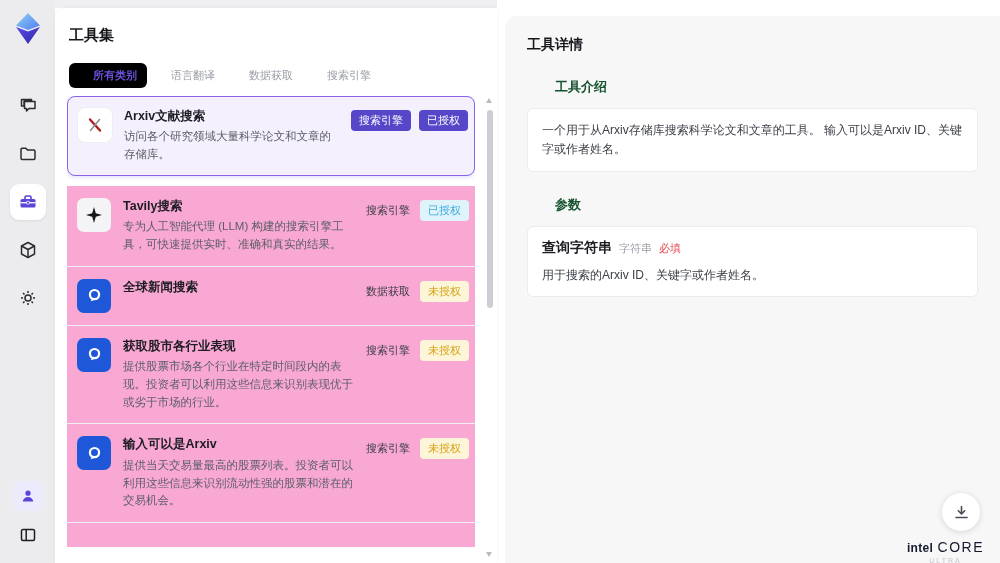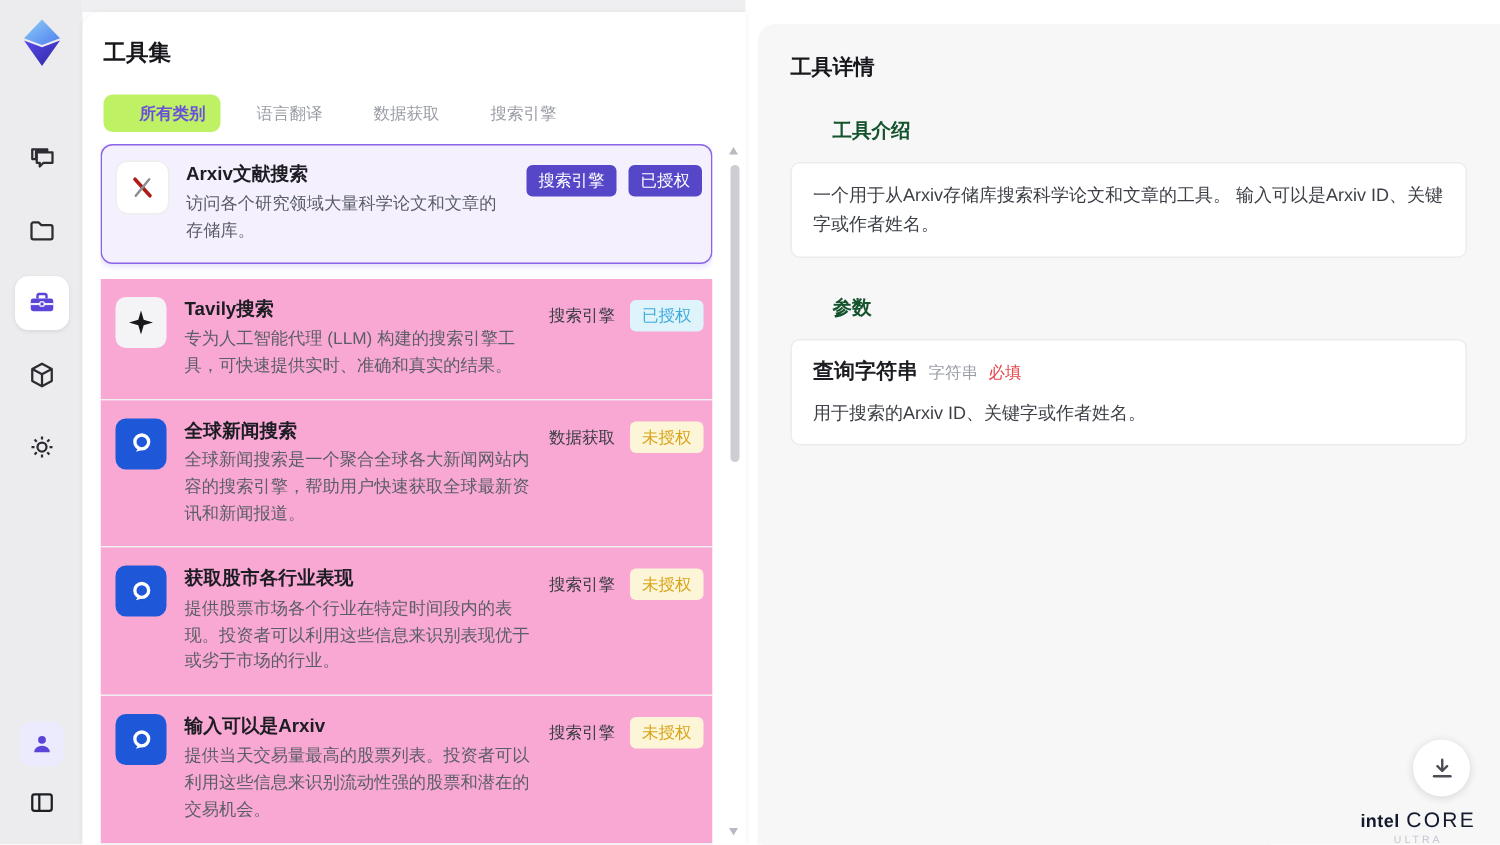--- a/index.html
+++ b/index.html
@@ -16,21 +16,21 @@
   .rail-btn.active { background:#ffffff; box-shadow:0 1px 3px rgba(0,0,0,.08); }
   .rail-bottom { margin-top:auto; margin-bottom:14px; display:flex; flex-direction:column; gap:10px; align-items:center; }
 
   
   .top-strip { position:absolute; left:55px; top:0; width:442px; height:8px; background:#efeff1; }
   .left-card { position:absolute; left:55px; top:8px; width:442px; height:555px; background:#ffffff;
     border-top-left-radius:12px; box-shadow:0 0 4px rgba(0,0,0,.05); padding:18px 10px 0 12px; }
   .page-title { font-size:15px; font-weight:bold; color:#17181c; margin-left:2px; }
   .tabs { display:flex; gap:14px; margin-top:18px; margin-left:2px; align-items:center; }
   .tab { font-size:11px; color:#9a9da6; padding:5px 10px; border-radius:6px; cursor:pointer; white-space:nowrap; }
-  .tab.active { background:#bef264; color:#6a50d8; font-weight:bold;padding-left:24px; }
+  .tab.active { background:#000000; color:#6a50d8; font-weight:bold;padding-left:24px; }
 
   .tool-list { position:absolute; left:12px; right:22px; top:88px; bottom:0; overflow:hidden; }
   .tool-item { display:flex; align-items:flex-start; padding:12px 6px 12px 10px; border-bottom:1px solid #f0f0f2; cursor:pointer; background:#f9a8d4; }
   .tool-item.selected { border:1.5px solid #8a63e8; background:#f5f0fd; border-radius:8px;
     box-shadow:0 1px 5px rgba(122,84,230,.22); margin-bottom:10px; padding:11px 6px 11px 10px; }
   .tile { width:34px; height:34px; border-radius:7px; flex:none; display:flex; align-items:center; justify-content:center; margin-right:12px; }
   .tile.white { background:#ffffff; box-shadow:0 0 0 1px #eee; }
   .tile.gray { background:#f4f4f6; }
   .tile.blue { background:#1e57d8; }
   .tool-mid { flex:1; min-width:0; }
@@ -191,21 +191,20 @@
 
       <div class="tool-item">
         <div class="tile blue">
           <svg width="19" height="19" viewBox="0 0 19 19" fill="none">
             <circle cx="9.5" cy="8.6" r="4.6" stroke="#ffffff" stroke-width="2.2"></circle>
             <path d="M7.2 12.6 L5.6 15.2 L9 14.2" fill="#ffffff"></path>
           </svg>
         </div>
         <div class="tool-mid">
           <div class="tool-name">全球新闻搜索</div>
-          <div class="tool-desc">全球新闻搜索是一个聚合全球各大新闻网站内容的搜索引擎，帮助用户快速获取全球最新资讯和新闻报道。</div>
         </div>
         <div class="tool-right">
           <span class="cat">数据获取</span>
           <span class="badge yellow">未授权</span>
         </div>
       </div>
 
       <div class="tool-item">
         <div class="tile blue">
           <svg width="19" height="19" viewBox="0 0 19 19" fill="none">

